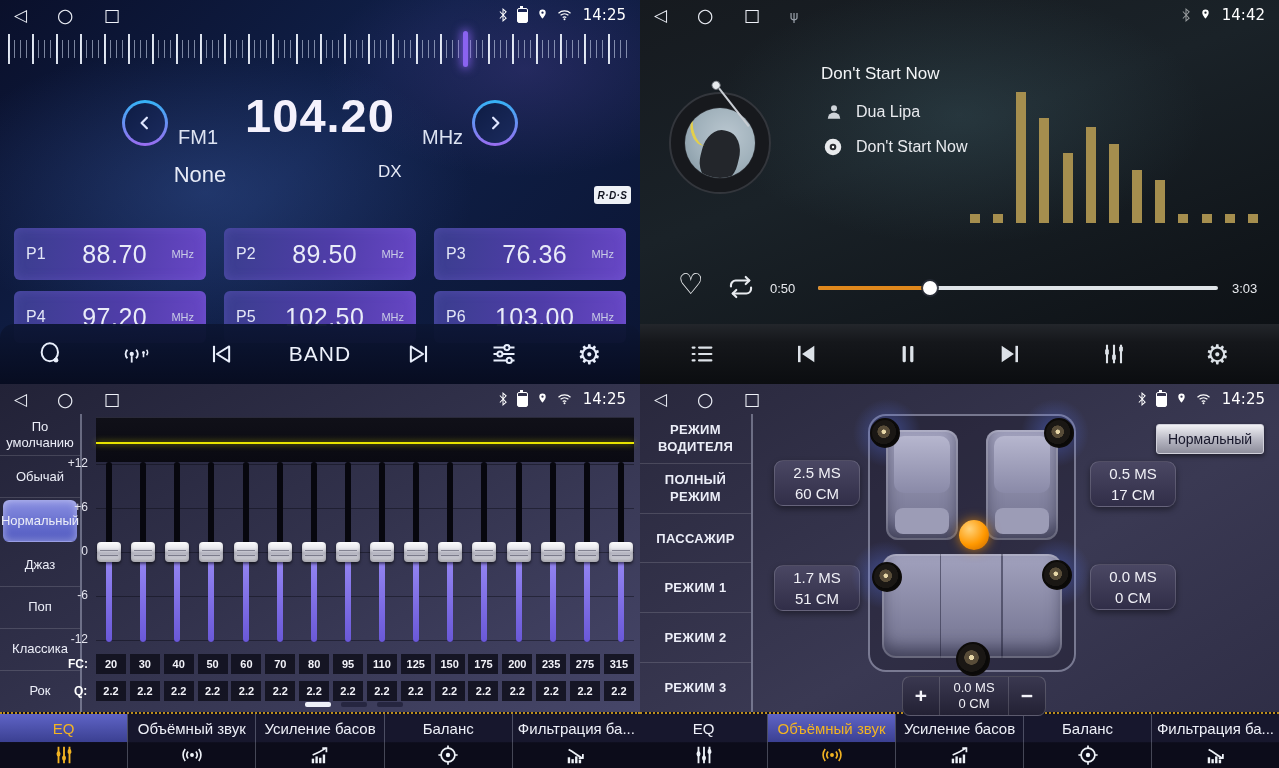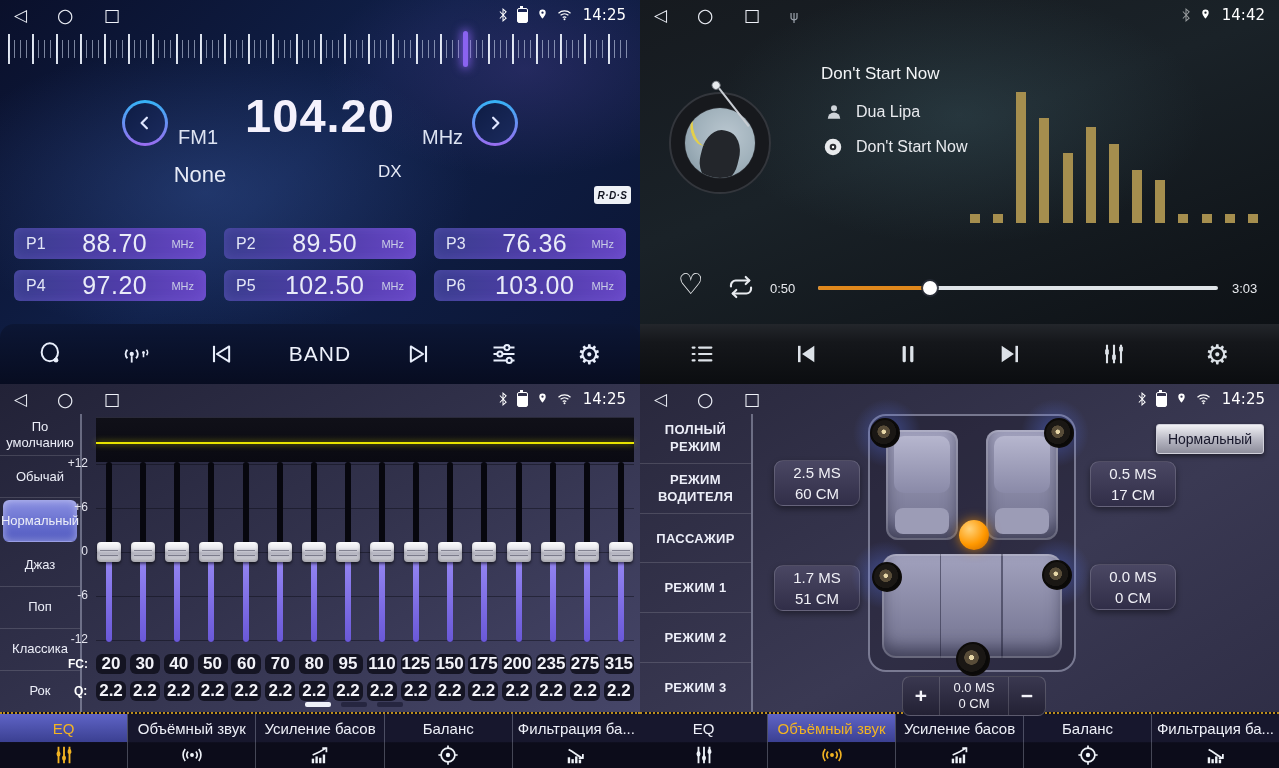--- a/index.html
+++ b/index.html
@@ -53,21 +53,21 @@
   .lbl-freq{position:absolute;left:225px;top:88px;width:190px;text-align:center;
     font-size:47px;font-weight:bold;letter-spacing:1px;color:#f4f1fc;}
   .lbl-mhz{position:absolute;left:422px;top:126px;font-size:20px;color:#dde3f2;}
   .lbl-station{position:absolute;left:158px;top:162px;width:84px;text-align:center;font-size:22px;color:#e6eaf6;}
   .lbl-dx{position:absolute;left:378px;top:162px;font-size:17px;color:#e6eaf6;}
   .rds-badge{position:absolute;left:594px;top:186px;width:37px;height:18px;border-radius:3px;
     background:#eef1f6;color:#10131f;font-size:10px;font-weight:800;font-style:italic;
     display:flex;align-items:center;justify-content:center;letter-spacing:.4px;}
   #radio-presets{position:absolute;left:14px;top:228px;width:612px;display:grid;
     grid-template-columns:repeat(3,192px);gap:11px 18px;}
-  .preset-btn{height:31px;border-radius:6px;cursor:pointer;
+  .preset-btn{height:52px;border-radius:6px;cursor:pointer;
     background:linear-gradient(100deg,#3a3e8e 0%,#4f3da8 55%,#6847c6 100%);
     box-shadow:inset 0 0 12px rgba(130,110,230,.28);
     display:flex;align-items:center;padding:0 12px;box-sizing:border-box;}
   .preset-num{font-size:16px;color:#e2e5f6;width:32px;}
   .preset-freq{flex:1;text-align:center;font-size:25px;color:#e9ecf8;letter-spacing:.5px;}
   .preset-unit{font-size:11px;color:#c9cde6;}
   .radio-toolbar{position:absolute;left:0;right:0;top:324px;height:60px;
     background:linear-gradient(180deg,rgba(12,22,52,.96),rgba(7,12,32,.98));
     border-radius:14px 14px 0 0;display:flex;align-items:center;justify-content:space-around;
     padding:0 8px;}
@@ -144,22 +144,22 @@
   .band-track{position:absolute;left:10px;top:2px;bottom:6px;width:6px;background:#07070e;
     border-radius:3px;}
   .band-fill{position:absolute;left:10px;width:6px;bottom:6px;border-radius:3px;
     background:linear-gradient(180deg,#988af4,#6a58d8);}
   .band-knob{position:absolute;left:1px;width:24px;height:20px;border-radius:4px;cursor:grab;
     background:linear-gradient(180deg,#fdfdfe 0%,#e9e9ee 30%,#b4b4c0 55%,#d5d5dc 100%);
     box-shadow:0 2px 3px rgba(0,0,0,.55),inset 0 -2px 3px rgba(0,0,0,.22);}
   .band-knob::after{content:"";position:absolute;left:3px;right:3px;top:8px;height:4px;
     border-top:1px solid rgba(70,70,90,.55);border-bottom:1px solid rgba(70,70,90,.55);}
   .valrow{position:absolute;left:96px;width:538px;display:flex;justify-content:space-between;}
-  .val-box{width:30px;height:20px;background:rgba(16,16,28,.88);border-radius:6px;cursor:pointer;
-    color:#f2f2f8;font-size:17px;font-weight:700;display:flex;align-items:center;justify-content:center;}
+  .val-box{width:30px;height:20px;background:rgba(16,16,28,.88);border-radius:0;cursor:pointer;
+    color:#f2f2f8;font-size:11px;font-weight:700;display:flex;align-items:center;justify-content:center;}
   .row-label{position:absolute;font-size:12px;color:#fff;font-weight:700;}
   #eq-dots{position:absolute;left:305px;top:318px;display:flex;gap:10px;}
   .dash{width:26px;height:5px;border-radius:2px;background:#262640;cursor:pointer;}
   .dash.active{background:#eef0f8;}
   
   #sur-modes{width:113px;}
   #sur-modes .side-item{font-size:13px;font-weight:700;line-height:17px;letter-spacing:.3px;}
   .normal-btn{position:absolute;left:516px;top:40px;width:108px;height:30px;border-radius:3px;
     background:linear-gradient(180deg,#f0f0f4,#b4b4c0 55%,#8e8e9c);color:#16162a;font-size:14px;
     display:flex;align-items:center;justify-content:center;cursor:pointer;
@@ -691,22 +691,22 @@
               <path d="M12 2a7 7 0 0 0-7 7c0 5 7 13 7 13s7-8 7-13a7 7 0 0 0-7-7zm0 9.5a2.5 2.5 0 1 1 0-5 2.5 2.5 0 0 1 0 5z" fill="#fff"></path>
             </svg></span>
         <span><svg width="15" height="12" viewBox="0 0 24 20">
               <path d="M2 7a15 15 0 0 1 20 0M5.5 10.5a10 10 0 0 1 13 0M9 14a5.5 5.5 0 0 1 6 0" fill="none" stroke="#fff" stroke-width="2"></path>
               <circle cx="12" cy="17" r="1.7" fill="#fff"></circle>
             </svg></span>
         <span class="sb-time">14:25</span>
       </div>
     </div>
     <div class="side-list" id="sur-modes">
+        <div class="side-item">РЕЖИМ ВОДИТЕЛЯ</div>
         <div class="side-item">ПОЛНЫЙ РЕЖИМ</div>
-        <div class="side-item">РЕЖИМ ВОДИТЕЛЯ</div>
         <div class="side-item">ПАССАЖИР</div>
         <div class="side-item">РЕЖИМ 1</div>
         <div class="side-item">РЕЖИМ 2</div>
         <div class="side-item">РЕЖИМ 3</div>
       </div>
     <div class="normal-btn">Нормальный</div>
 
     <div class="delay-btn" style="left:134px;top:76px">
       <div>2.5 MS</div>
       <div>60 CM</div>

